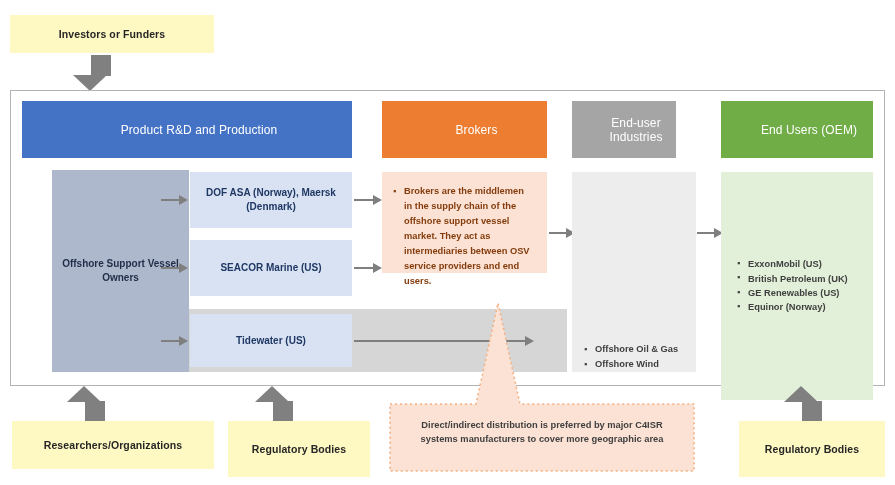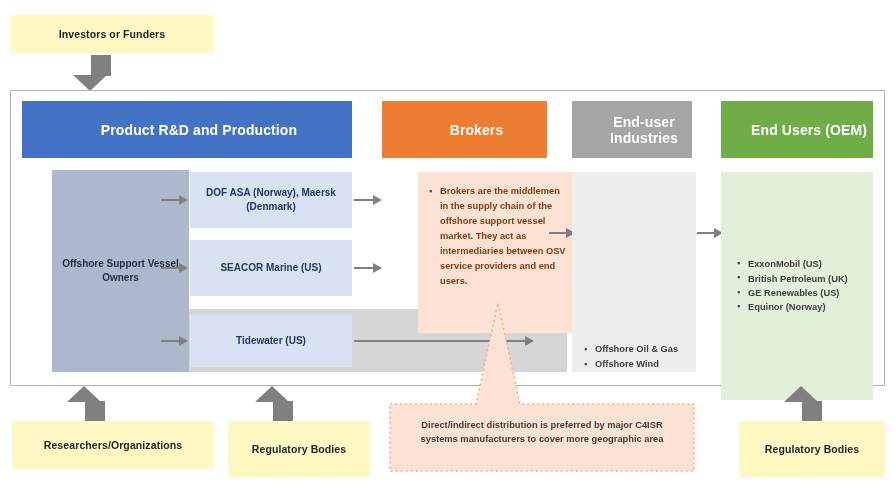--- a/index.html
+++ b/index.html
@@ -44,22 +44,22 @@
     width: 875px;
     height: 296px;
     border: 1px solid #b3b3b3;
     background: #ffffff;
     box-sizing: border-box;
   }
 
   
   .hdr {
     color: #ffffff;
-    font-size: 14px;
-    font-weight: bold;
+    font-size: 12px;
+    font-weight: normal;
     letter-spacing: 0.1px;
     padding-left: 24px;
   }
   .hdr-blue   { background: #4472c4; }
   .hdr-orange { background: #ed7d31; }
   .hdr-gray   { background: #a5a5a5; }
   .hdr-green  { background: #70ad47; }
 
   
   .panel-osv {
@@ -215,21 +215,21 @@
   <div id="frame"></div>
 
   <div class="box hdr hdr-blue" style="left:22px; top:101px; width:330px; height:57px;">
     <span>Product R&amp;D and Production</span>
   </div>
 
   <div class="box hdr hdr-orange" style="left:382px; top:101px; width:165px; height:57px;">
     <span>Brokers</span>
   </div>
 
-  <div class="box hdr hdr-gray" style="left:572px; top:101px; width:120px; height:57px;">
+  <div class="box hdr hdr-gray" style="left:572px; top:101px; width:104px; height:57px;">
     <span>End-user Industries</span>
   </div>
 
   <div class="box hdr hdr-green" style="left:721px; top:101px; width:152px; height:57px;">
     <span>End Users (OEM)</span>
   </div>
 
   <div class="box gray-band" style="left:177px; top:309px; width:390px; height:63px;"></div>
 
   <div class="box panel-osv" style="left:22px; top:170px; width:137px; height:202px;">
@@ -271,21 +271,21 @@
   <div class="arrow" style="left:354px; top:263px; width:30px; height:10px;">
     <div class="hline" style="left:0; top:4.3px; width:21px;"></div>
     <div class="tri-right" style="left:19px; top:0;"></div>
   </div>
 
   <div class="arrow" style="left:354px; top:336px; width:183px; height:10px;">
     <div class="hline" style="left:0; top:4.3px; width:173px;"></div>
     <div class="tri-right" style="left:171px; top:0;"></div>
   </div>
 
-  <div class="box panel-broker" style="left:382px; top:172px; width:165px; height:161px;margin-left:36px;">
+  <div class="box panel-broker" style="left:382px; top:172px; width:165px; height:101px;">
     <div class="broker-list">
       <ul class="bullets">
         <li>Brokers are the middlemen in the supply chain of the offshore support vessel market. They act as intermediaries between OSV service providers and end users.</li>
       </ul>
     </div>
   </div>
 
   <div class="arrow" style="left:549px; top:228px; width:28px; height:10px;">
     <div class="hline" style="left:0; top:4.3px; width:19px;"></div>
     <div class="tri-right" style="left:17px; top:0;"></div>

